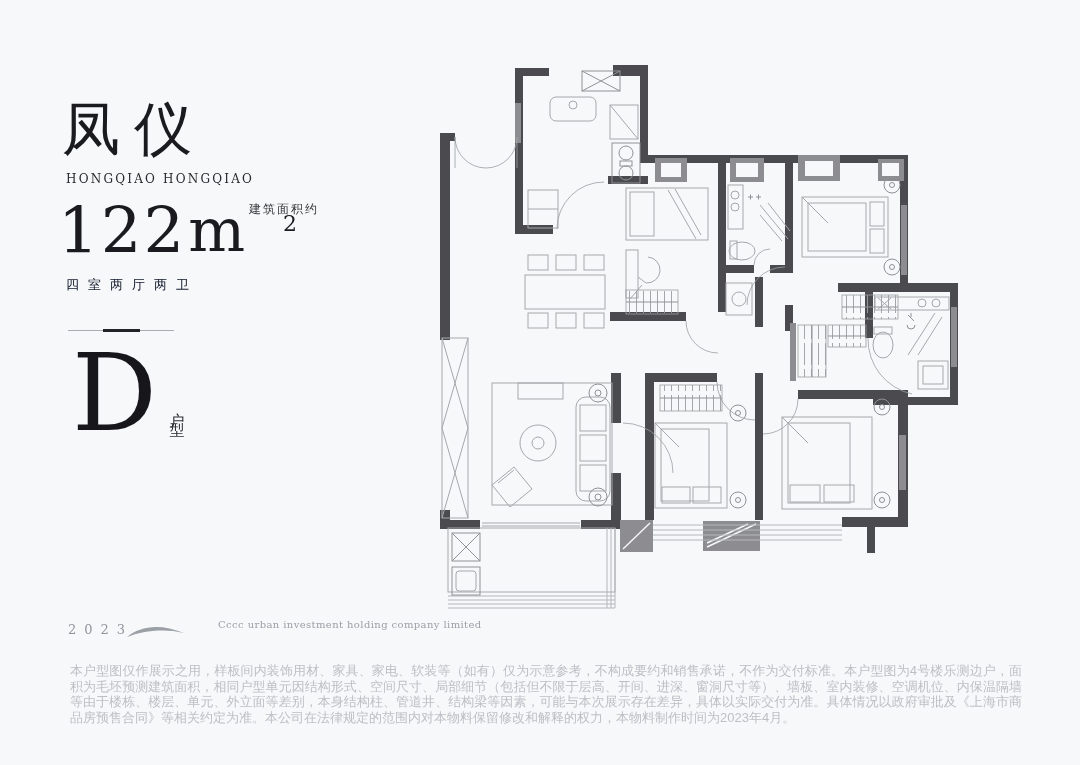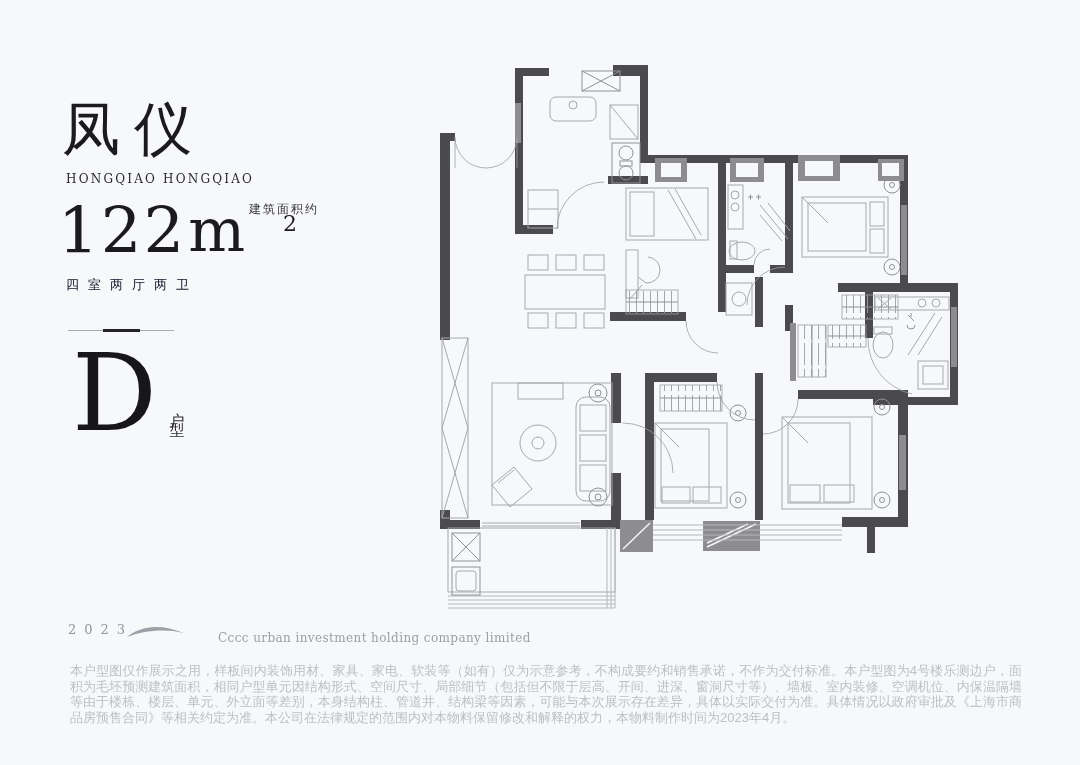--- a/index.html
+++ b/index.html
@@ -50,23 +50,23 @@
     margin-left:10px;margin-top:62px;
   }
   .footer-row{position:absolute;left:0;top:618px;width:970px;height:24px;}
   .footer-year{
     position:absolute;left:68px;top:4px;
     font-family:"DejaVu Serif", serif;
     font-size:13px;letter-spacing:8px;color:#8f959c;
   }
   .footer-swoosh{position:absolute;left:126px;top:6px;}
   .footer-company{
-    position:absolute;left:218px;top:13px;
-    font-family:"DejaVu Serif", serif;
-    font-size:12px;letter-spacing:0.4px;color:#9aa0a6;white-space:nowrap;
+    position:absolute;left:218px;top:1px;
+    font-family:"DejaVu Serif", serif;
+    font-size:10px;letter-spacing:0.4px;color:#9aa0a6;white-space:nowrap;
   }
   
   .disclaimer{
     position:absolute;left:62px;top:655px;width:952px;
     font-size:13px;line-height:15.5px;color:#bcc0c5;
     text-align:justify;margin:8px;
   }
   
   .plan{position:absolute;left:430px;top:55px;}
   .plan .wall{fill:#4b4b4f;}

